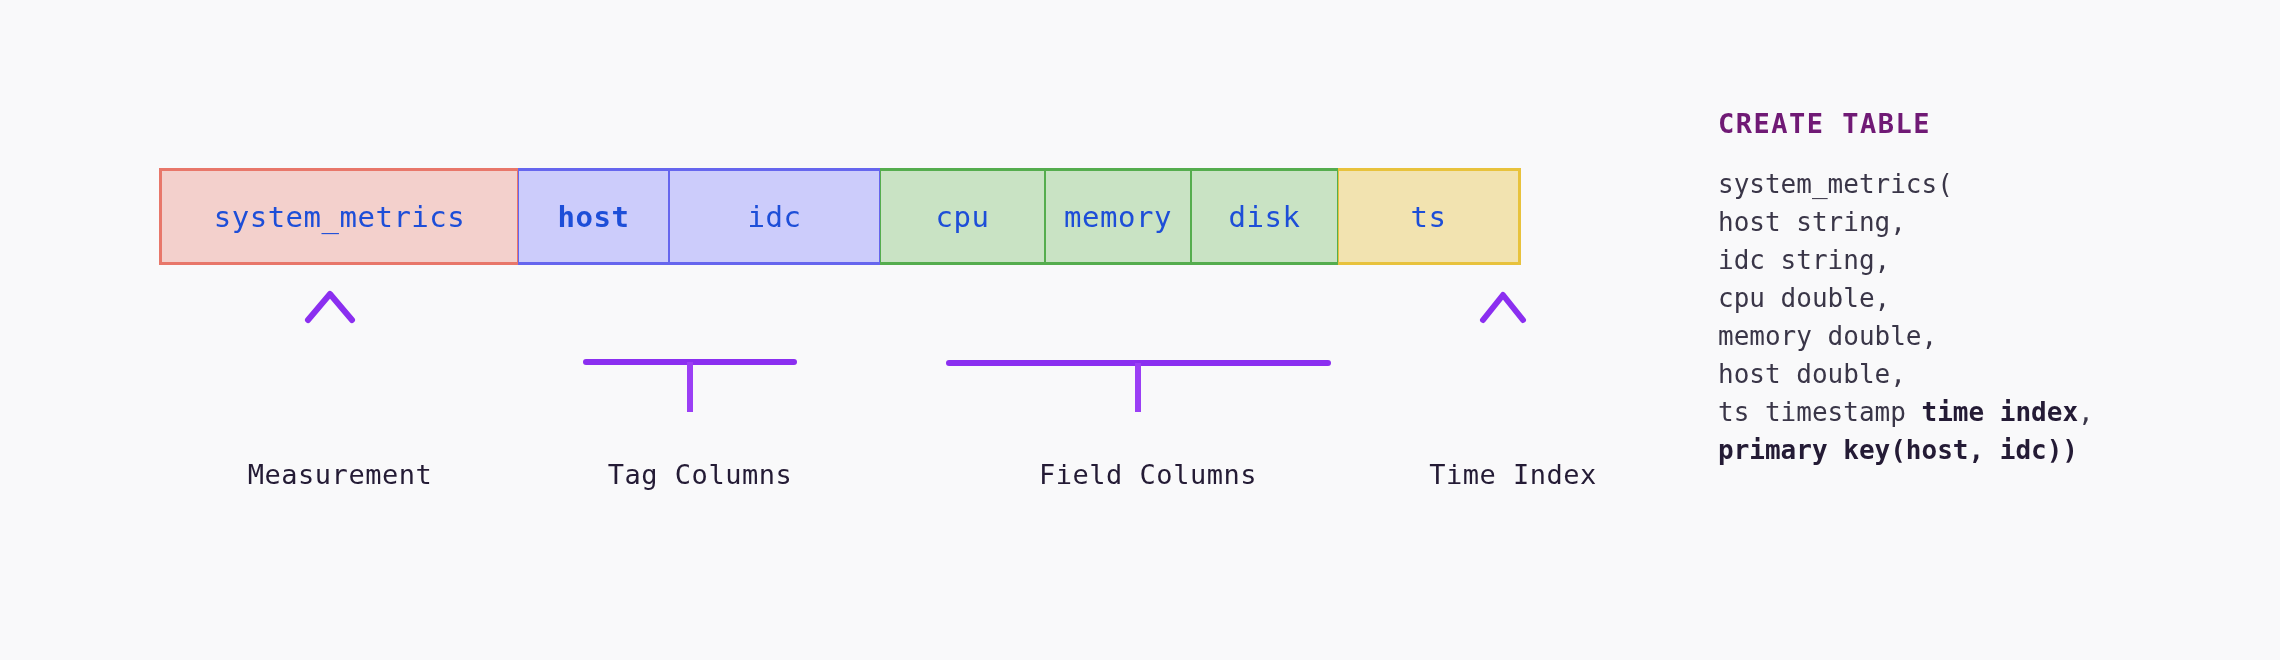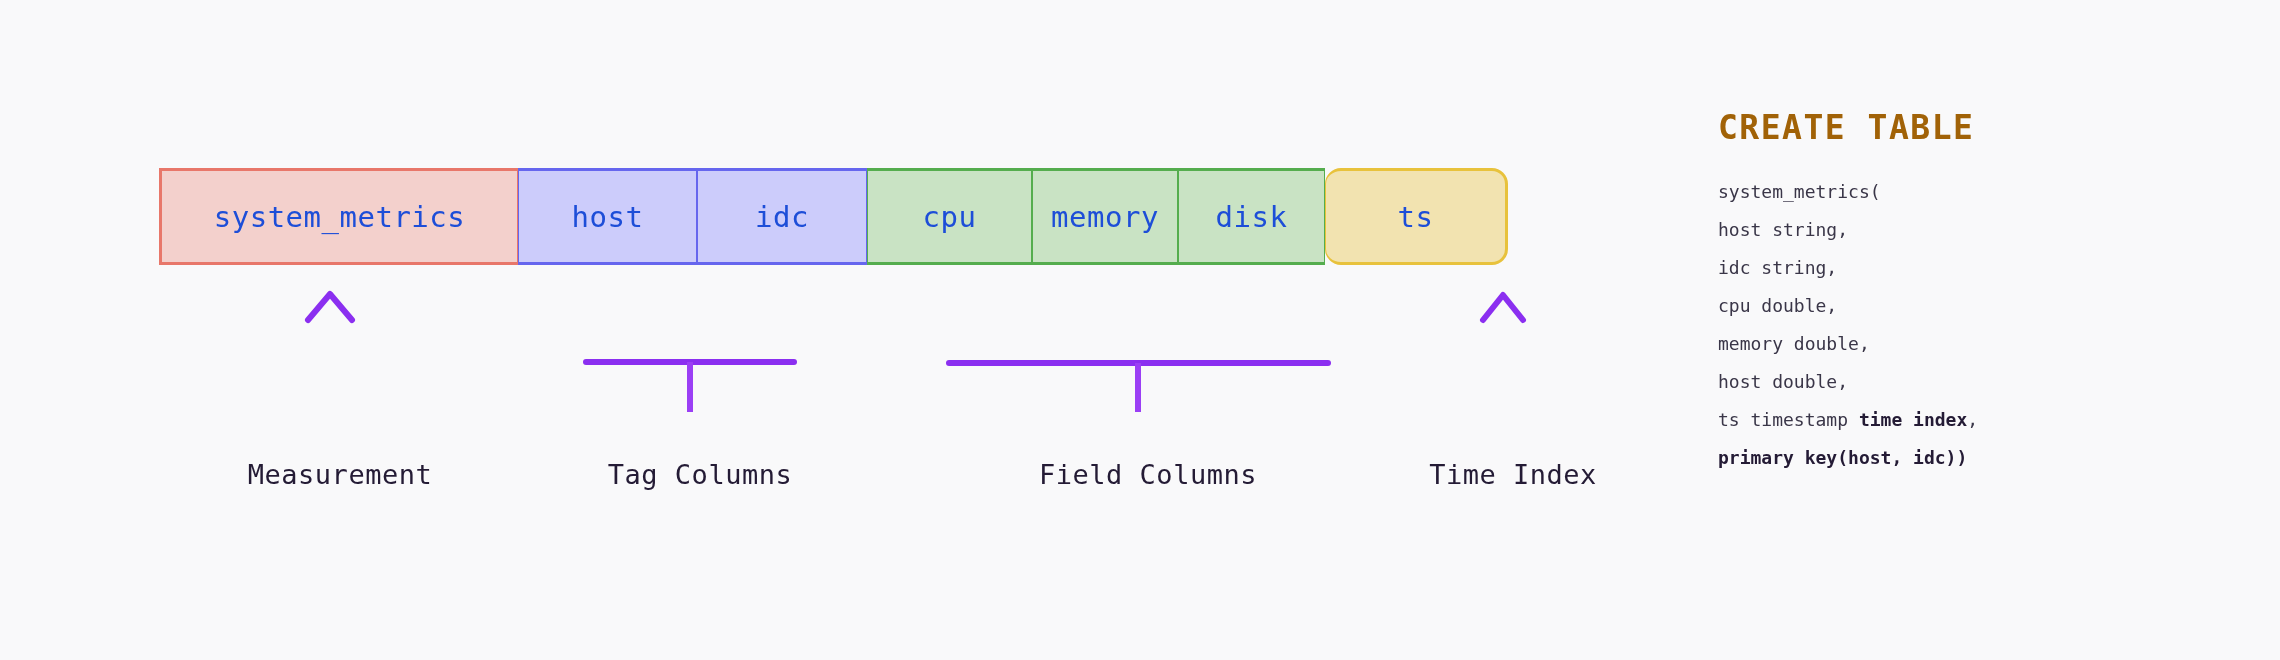--- a/index.html
+++ b/index.html
@@ -38,21 +38,21 @@
     align-items: center;
     justify-content: center;
     font-size: 29px;
     letter-spacing: 0.5px;
     color: #1d4ed8;
     border-style: solid;
     border-width: 3px 1.5px;
     position: relative;
   }
   .col-box.first { border-left-width: 3px; }
-  .col-box.last  { border-right-width: 3px; border-radius: 16px; }
+  .col-box.last  { border-right-width: 3px; }
 
   .grp-measurement {
     background: #f3d0cc;
     border-color: #e8776a;
   }
   .grp-tag {
     background: #ccccfb;
     border-color: #6666ee;
   }
   .grp-field {
@@ -86,45 +86,45 @@
   }
 
   
   .code-panel {
     position: absolute;
     left: 1718px;
     top: 108px;
     width: 520px;
   }
   .code-title {
-    font-size: 33px;
+    font-size: 27px;
     font-weight: bold;
     letter-spacing: 1.5px;
-    color: #a16207;
+    color: #701a75;
     margin: 0 0 26px 0;
     white-space: nowrap;
   }
   .code-body {
-    font-size: 18px;
+    font-size: 26px;
     line-height: 38px;
     color: #3a3648;
     white-space: nowrap;
   }
   .code-line { white-space: pre; }
   .kw { font-weight: bold; color: #241b35; }
 </style>
 </head>
 <body>
 
 <div id="stage">
 
   <div class="schema-bar">
     <div class="col-box grp-measurement first" style="width:359px;">system_metrics</div>
-    <div class="col-box grp-tag" style="width:179px;">host</div>
-    <div class="col-box grp-tag" style="width:170px;">idc</div>
+    <div class="col-box grp-tag" style="width:151px;font-weight:bold;">host</div>
+    <div class="col-box grp-tag" style="width:211px;">idc</div>
     <div class="col-box grp-field" style="width:165px;">cpu</div>
     <div class="col-box grp-field" style="width:146px;">memory</div>
     <div class="col-box grp-field" style="width:147px;">disk</div>
     <div class="col-box grp-time last" style="width:183px;">ts</div>
   </div>
 
   <svg class="connectors" viewBox="0 0 2280 660" width="2280" height="660">
     <defs>
       <linearGradient id="gradUp" x1="0" y1="1" x2="0" y2="0">
         <stop offset="0%" stop-color="#e7d0fb"></stop>

